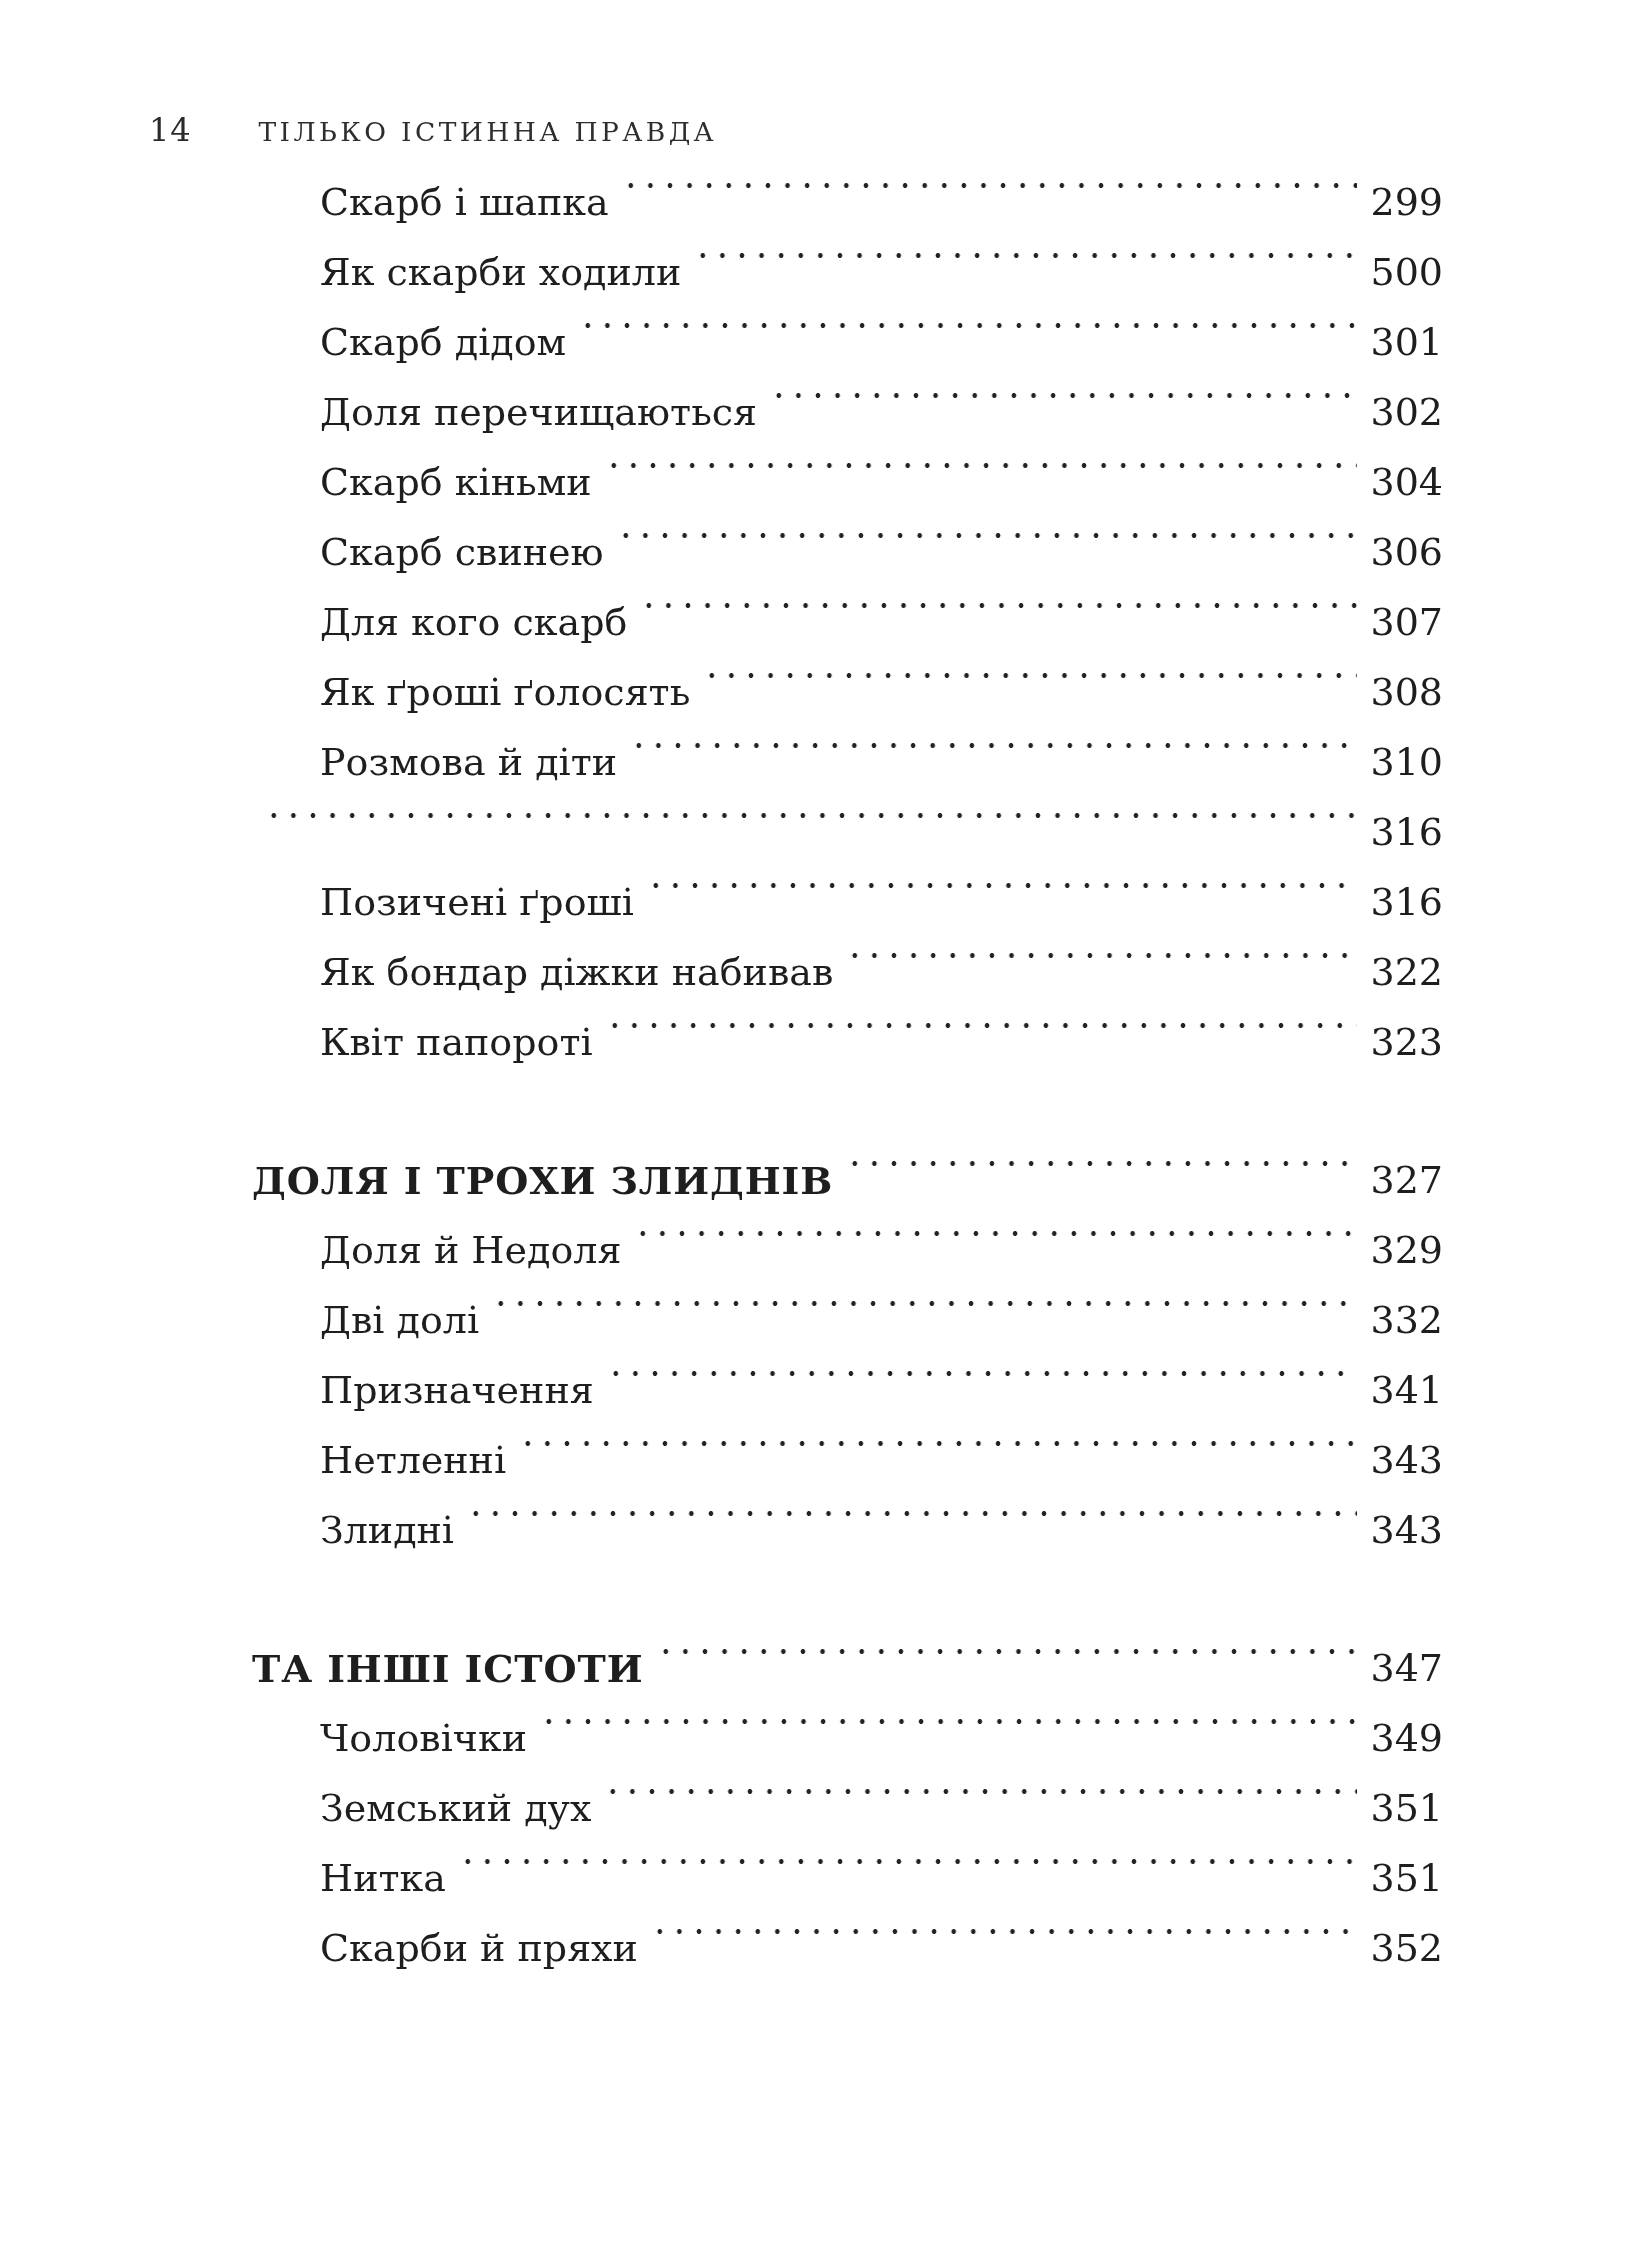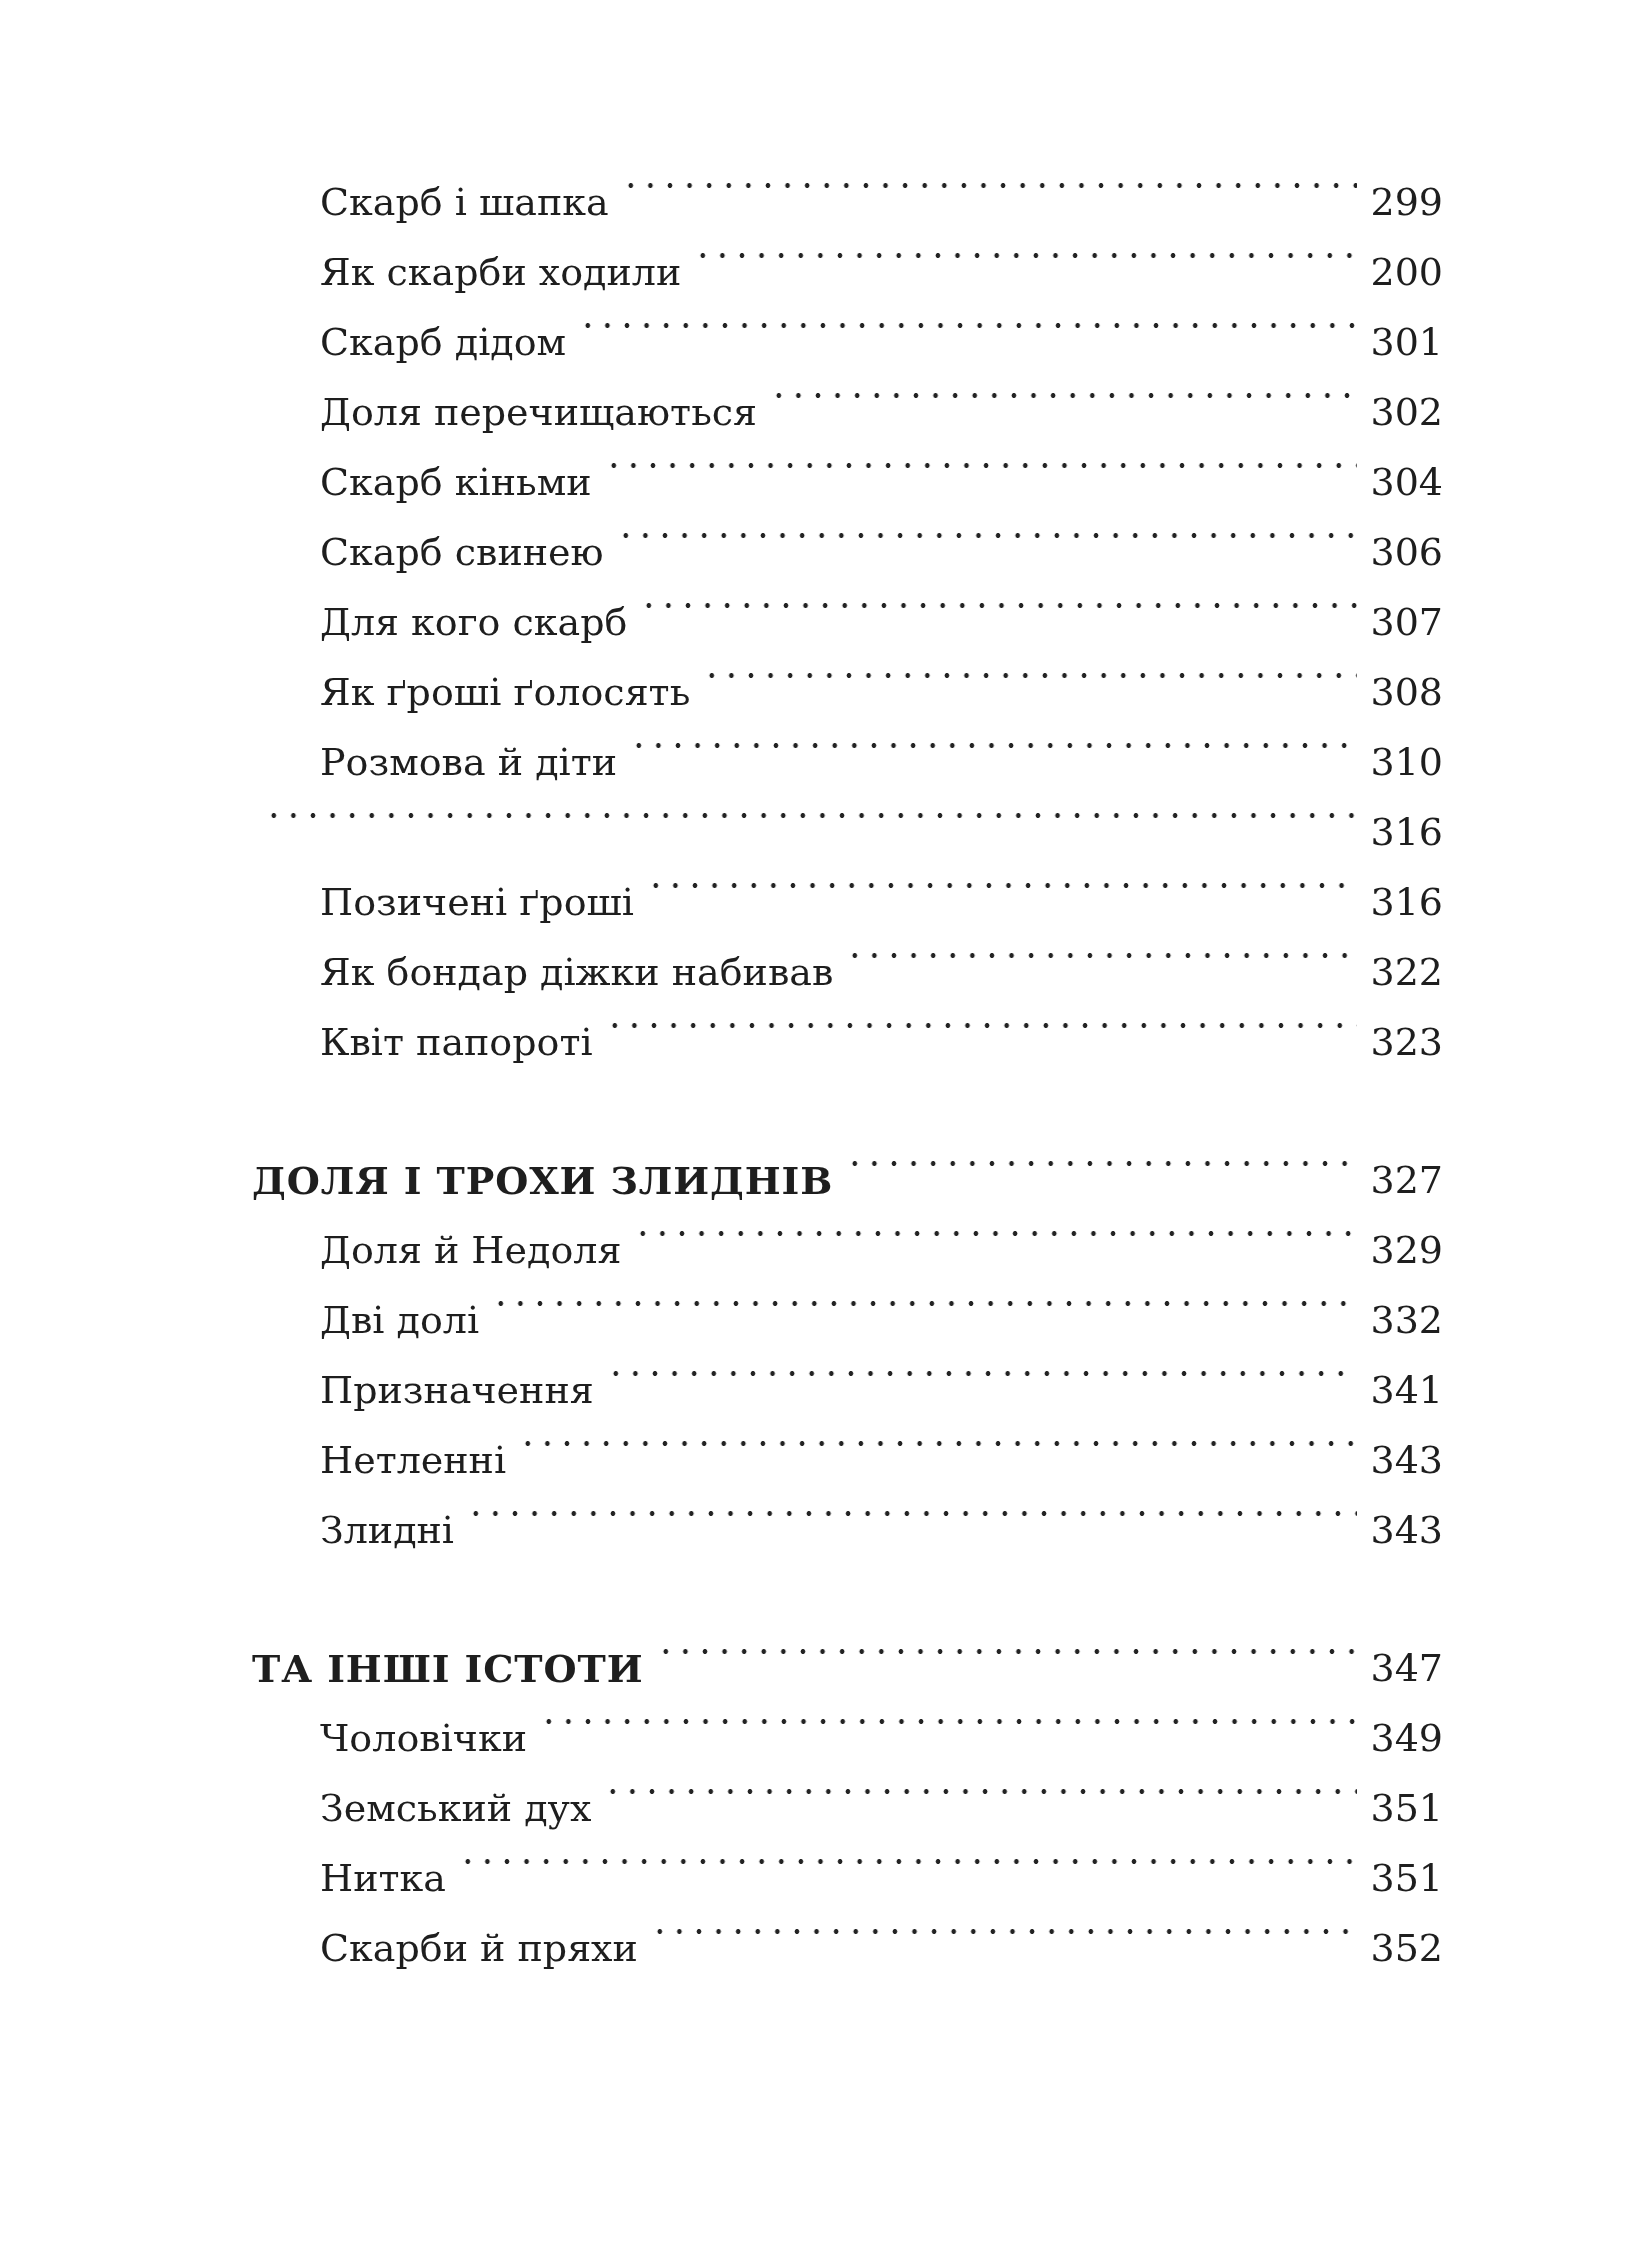--- a/index.html
+++ b/index.html
@@ -75,34 +75,38 @@
     white-space: nowrap;
     font-size: 38px;
     line-height: 1.1;
   }
 </style>
 </head>
 <body>
 
 <div class="page">
 
+  <header class="running-header">
+    <span class="folio">14</span>
+    <span class="running-title">ТІЛЬКО ІСТИННА ПРАВДА</span>
+  </header>
 
   <main class="toc" id="toc">
       <section class="toc-section">
       <div></div>
       <div>
           <div class="row entry">
       <span class="title">Скарб і шапка</span>
       <span class="leader"></span>
       <span class="pageno">299</span>
     </div>
           <div class="row entry">
       <span class="title">Як скарби ходили</span>
       <span class="leader"></span>
-      <span class="pageno">200</span>
+      <span class="pageno">500</span>
     </div>
           <div class="row entry">
       <span class="title">Скарб дідом</span>
       <span class="leader"></span>
       <span class="pageno">301</span>
     </div>
           <div class="row entry">
       <span class="title">Доля перечищаються</span>
       <span class="leader"></span>
       <span class="pageno">302</span>

